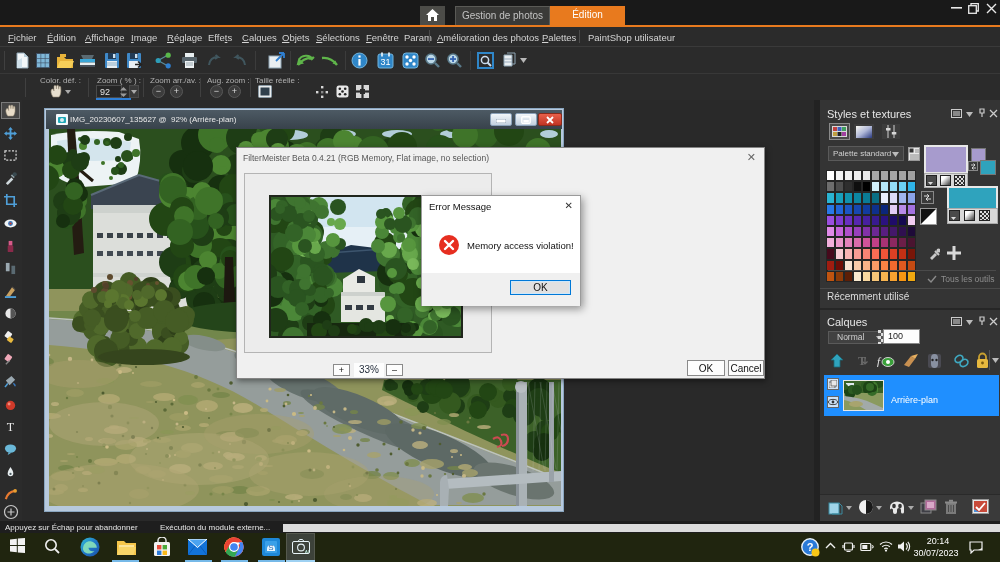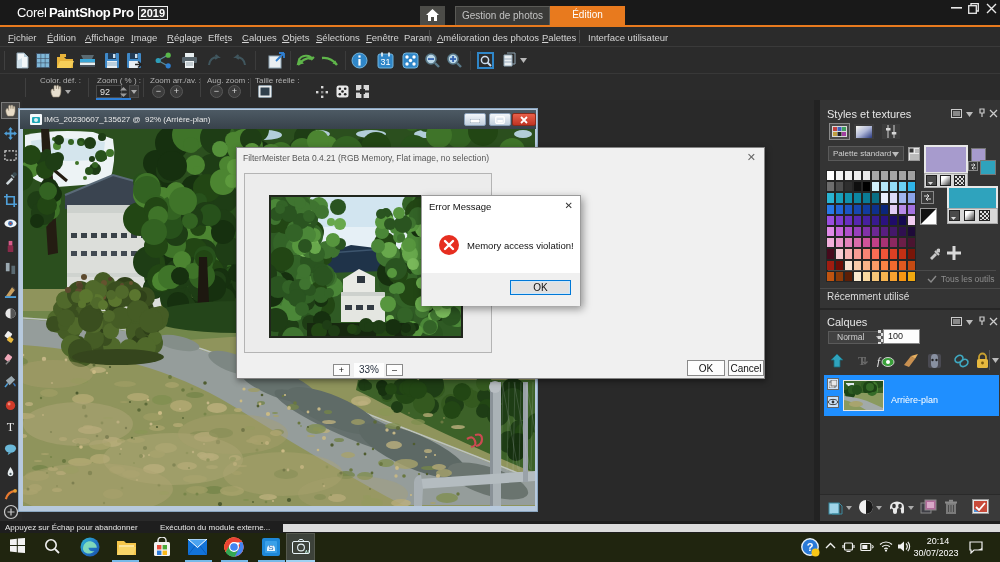--- a/index.html
+++ b/index.html
@@ -21,37 +21,36 @@
 
 #toolbar1{position:absolute;left:0;top:46px;width:1000px;height:27px;background:#2b2b2b;border-top:1px solid #3a3a3a;}
 #toolbar2{position:absolute;left:0;top:73px;width:1000px;height:27px;background:#2b2b2b;border-top:1px solid #383838;}
 .tlabel{position:absolute;top:2px;font-size:8px;color:#b0b0b0;white-space:nowrap;}
 .roundbtn{position:absolute;top:11px;width:13px;height:13px;border-radius:50%;background:#3c3c3c;border:1px solid #585858;color:#ddd;font-size:9px;line-height:11px;text-align:center;}
 
 #lefttools{position:absolute;left:0;top:100px;width:22px;height:421px;background:#2b2b2b;}
 #workspace{position:absolute;left:22px;top:100px;width:792px;height:421px;background:#292929;}
 #rightcol{position:absolute;left:814px;top:100px;width:186px;height:421px;background:#2e2e2e;}
 
-#imgwin{position:absolute;left:18px;top:108px;width:520px;height:404px;background:#b7c9dd;border:1px solid #8aa6c0;}
+#imgwin{position:absolute;left:44px;top:108px;width:520px;height:404px;background:#b7c9dd;border:1px solid #8aa6c0;}
 #imgtitle{position:absolute;left:1px;top:1px;width:516px;height:19px;background:linear-gradient(#4d5a64,#38424b);color:#e9e9e9;font-size:8px;}
 #photo{position:absolute;left:4px;top:20px;width:512px;height:377px;background:#6a8f4e;overflow:hidden;}
 
 #fmdlg{position:absolute;left:236px;top:147px;width:529px;height:232px;background:#f0f0f0;border:1px solid #848484;box-shadow:1px 2px 6px rgba(0,0,0,.45);}
 #fmprev{position:absolute;left:7px;top:25px;width:248px;height:180px;background:#ececec;border:1px solid #b4b4b4;}
 #errdlg{position:absolute;left:421px;top:195px;width:160px;height:111px;background:#fff;border:1px solid #9b9b9b;box-shadow:2px 3px 8px rgba(0,0,0,.4);}
 
 #statusbar{position:absolute;left:0;top:521px;width:1000px;height:12px;background:#1e1e1e;color:#e6e6e6;font-size:8px;}
 #taskbar{position:absolute;left:0;top:533px;width:1000px;height:29px;background:#20250f;}
 #swgrid i{display:inline-block;width:9px;height:11.2px;outline:1px solid #252525;outline-offset:-1px;}
 </style></head>
 <body>
 <div id="app">
 
 <div id="titlebar">
-  <div id="logo"><span class="c">Corel</span><span class="b"> PaintShop </span><span class="b">Pro</span><span id="y2019">2019</span></div>
   <div id="homebtn"><svg width="15" height="14" viewBox="0 0 15 14" style="margin-top:2px">
           <path d="M7.5 1 L14 7 H12 V13 H9 V9 H6 V13 H3 V7 H1 Z" fill="#fff"></path>
         </svg></div>
   <div id="tab1">Gestion de photos</div>
   <div id="tab2">Édition</div>
   <svg class="abs" style="left:951px;top:7px" width="11" height="3" viewBox="0 0 11 3">
         <rect width="11" height="1.6" fill="#e8e8e8"></rect>
       </svg>
   <svg class="abs" style="left:968px;top:3px" width="11" height="11" viewBox="0 0 11 11">
         <rect x="0.7" y="2.7" width="7.6" height="7.6" fill="none" stroke="#e8e8e8" stroke-width="1.3"></rect>
@@ -72,21 +71,21 @@
   <span class="mi" style="left:208px">Effe<u>t</u>s</span>
   <span class="mi" style="left:242px"><u>C</u>alques</span>
   <span class="mi" style="left:282px"><u>O</u>bjets</span>
   <span class="mi" style="left:316px"><u>S</u>élections</span>
   <span class="mi" style="left:366px"><u>F</u>enêtre</span>
   <span class="mi" style="left:404px">Param</span>
   <span style="position:absolute;left:429px;top:3px;width:1px;height:13px;background:#4a4a4a;"></span>
       <span class="mi" style="left:437px"><u>A</u>mélioration des photos</span>
   <span class="mi" style="left:542px"><u>P</u>alettes</span>
   <span style="position:absolute;left:579px;top:3px;width:1px;height:13px;background:#4a4a4a;"></span>
-      <span class="mi" style="left:588px">Interface utilisateur</span>
+      <span class="mi" style="left:588px">PaintShop utilisateur</span>
 </div>
 
 <div id="toolbar1">
 <div style="position:absolute;left:4px;top:4px;width:1px;height:19px;background:#1a1a1a;border-right:1px solid #404040;"></div>
 <svg class="abs" style="left:14px;top:5px" width="16" height="17" viewBox="0 0 16 17">
         <path d="M3 1 h7 l4 4 v11 h-11 z" fill="#f2f6f8" stroke="#8fa6b5" stroke-width="1"></path>
         <path d="M10 1 l4 4 h-4 z" fill="#b8cdd8"></path>
         <path d="M3 9 l5 -3 v10 h-5 z" fill="#cfe0ea"></path>
       </svg>
 <svg class="abs" style="left:35px;top:5px" width="16" height="17" viewBox="0 0 16 17">

